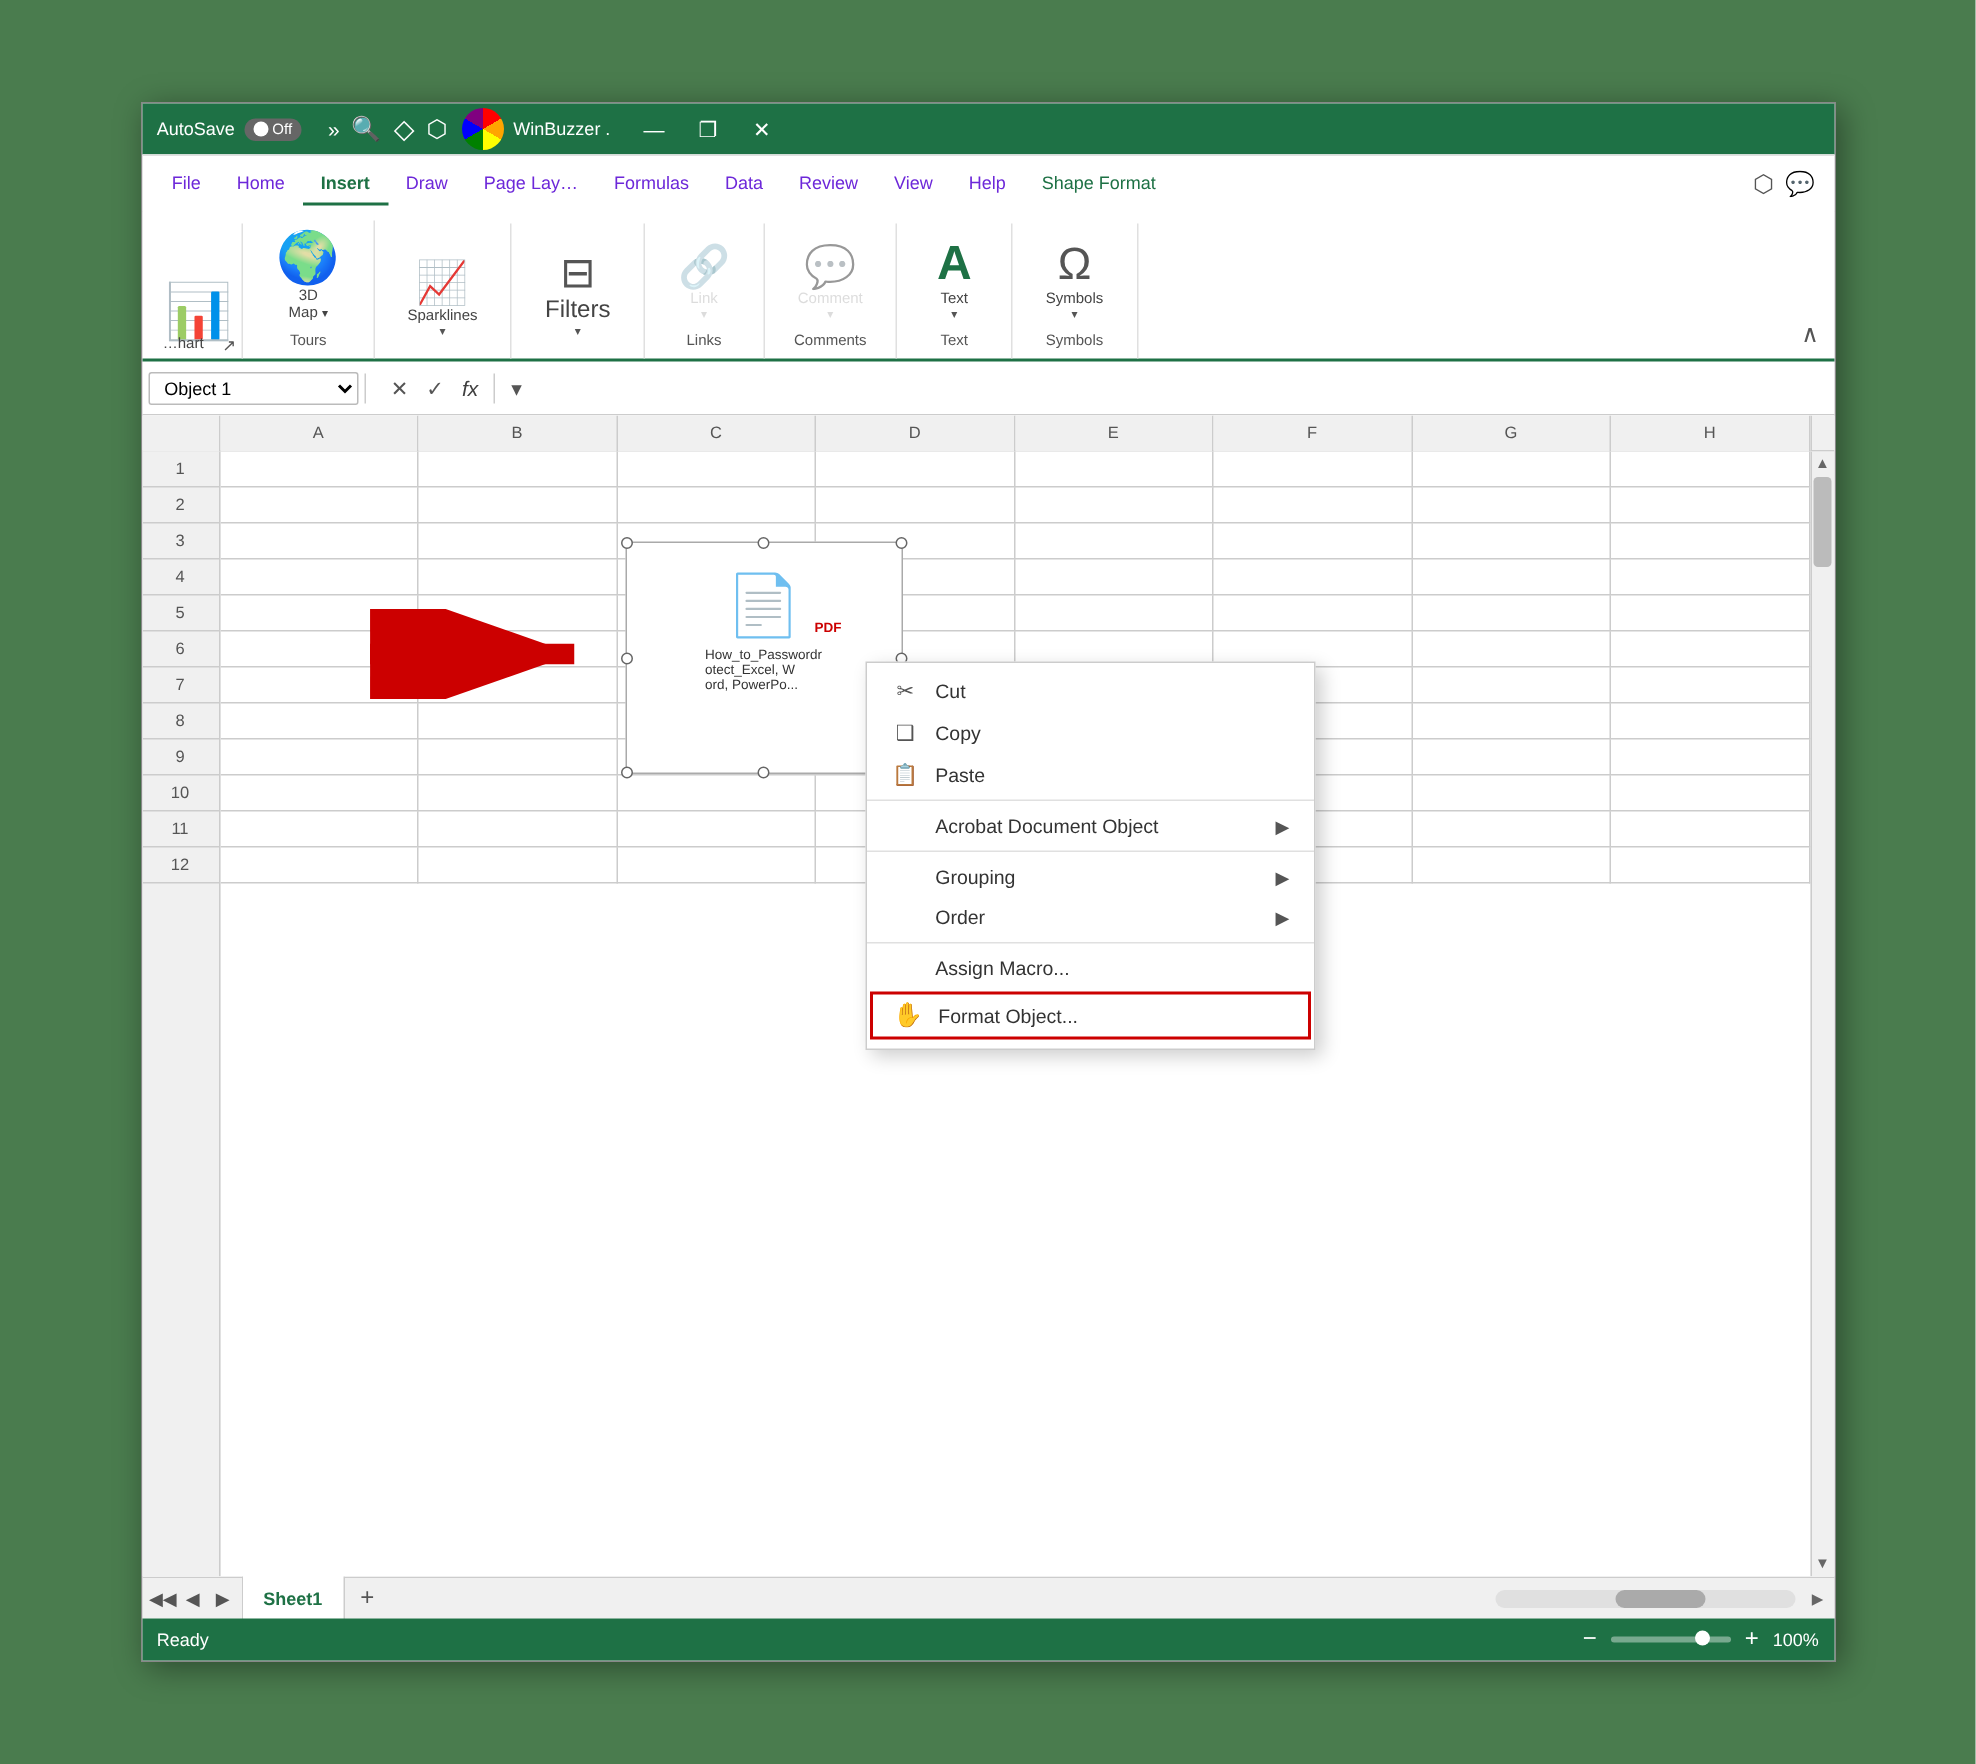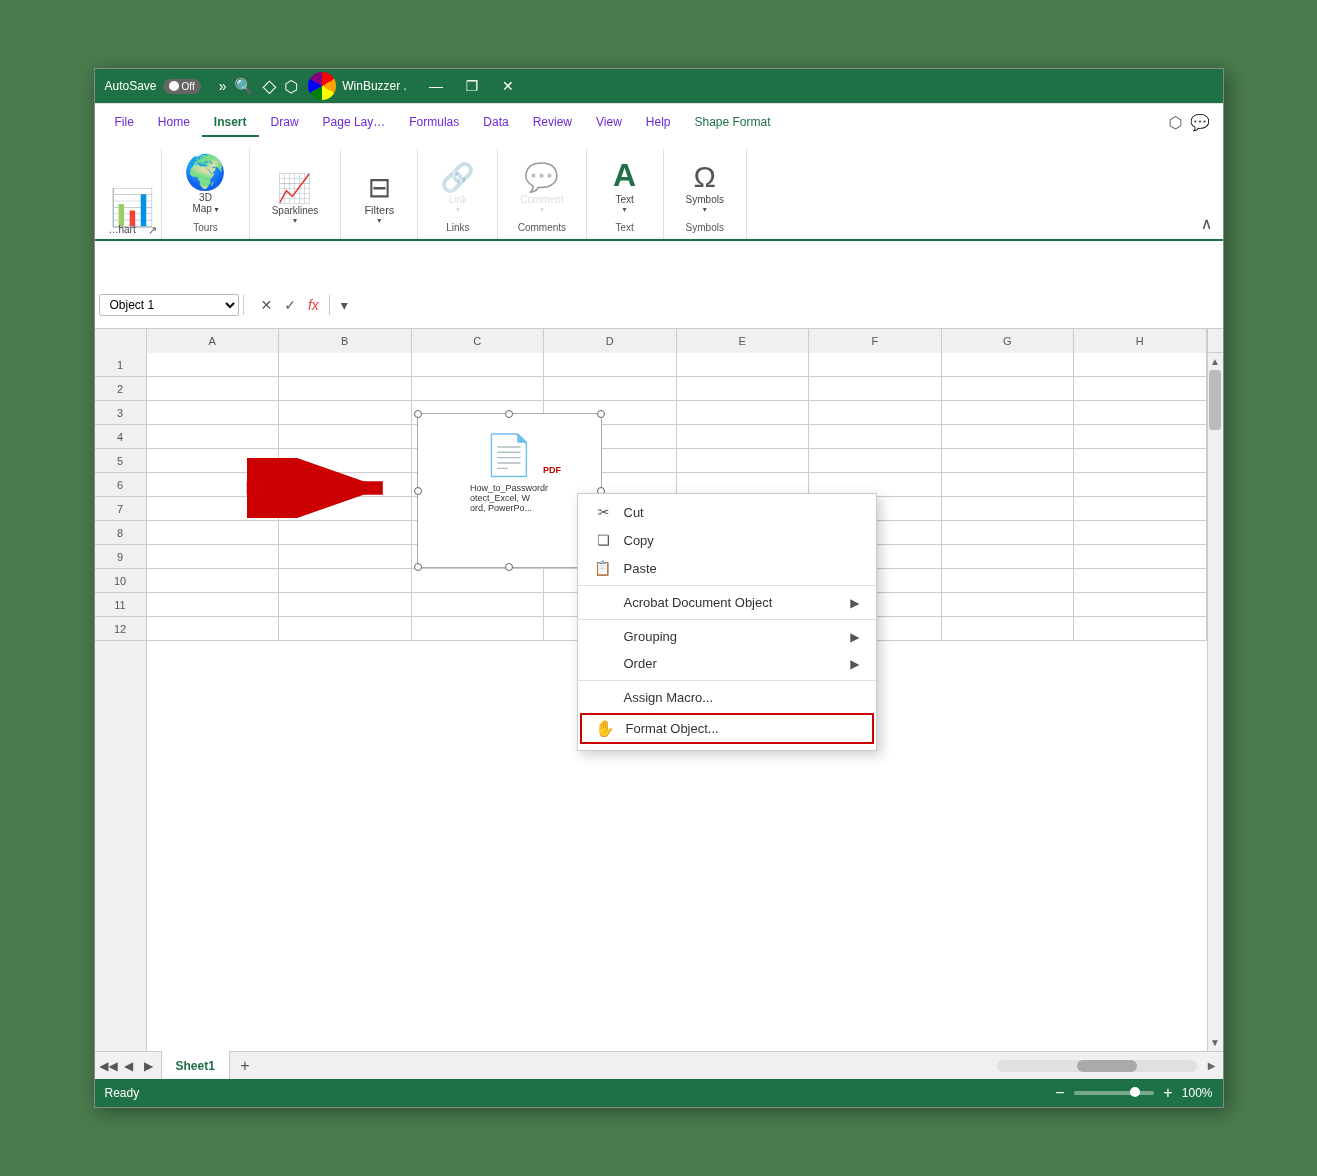--- a/index.html
+++ b/index.html
@@ -184,24 +184,23 @@
 
     
     .disabled { opacity: 0.4; }
 
     
     .formula-bar {
       background: #fff;
       border-bottom: 1px solid #ccc;
       display: flex;
       align-items: center;
-      height: 48px;
+      height: 36px;
       padding: 0 4px;
       flex-shrink: 0;
-      margin-top: 40px;
     }
     .name-box {
       width: 140px;
       border: 1px solid #bbb;
       border-radius: 2px;
       padding: 2px 6px;
       font-size: 12px;
       background: #fff;
       cursor: pointer;
     }
@@ -212,21 +211,21 @@
       margin: 0 4px;
     }
     .formula-bar-btn {
       padding: 2px 6px;
       font-size: 14px;
       color: #555;
       cursor: pointer;
     }
     .formula-bar-fx {
       font-size: 14px;
-      color: #ef4444;
+      color: #404040;
       margin: 0 6px;
       font-style: italic;
     }
     .formula-input {
       flex: 1;
       border: none;
       outline: none;
       font-size: 12px;
       padding: 2px 4px;
     }
@@ -618,21 +617,21 @@
           <div style="font-size:8px;color:#555;">▾</div>
         </div>
       </div>
       <div class="ribbon-group-label"></div>
     </div>
 
     <div class="ribbon-group">
       <div class="ribbon-group-items">
         <div class="ribbon-btn">
           <div style="font-size:28px;color:#555;">⊟</div>
-          <div style="font-size:11px;color:#444;text-align:center;">Filters</div>
+          <div style="font-size:16px;color:#444;text-align:center;">Filters</div>
           <div style="font-size:8px;color:#555;">▾</div>
         </div>
       </div>
       <div class="ribbon-group-label"></div>
     </div>
 
     <div class="ribbon-group">
       <div class="ribbon-group-items">
         <div class="ribbon-btn disabled">
           <div style="font-size:28px;color:#aaa;">🔗</div>

